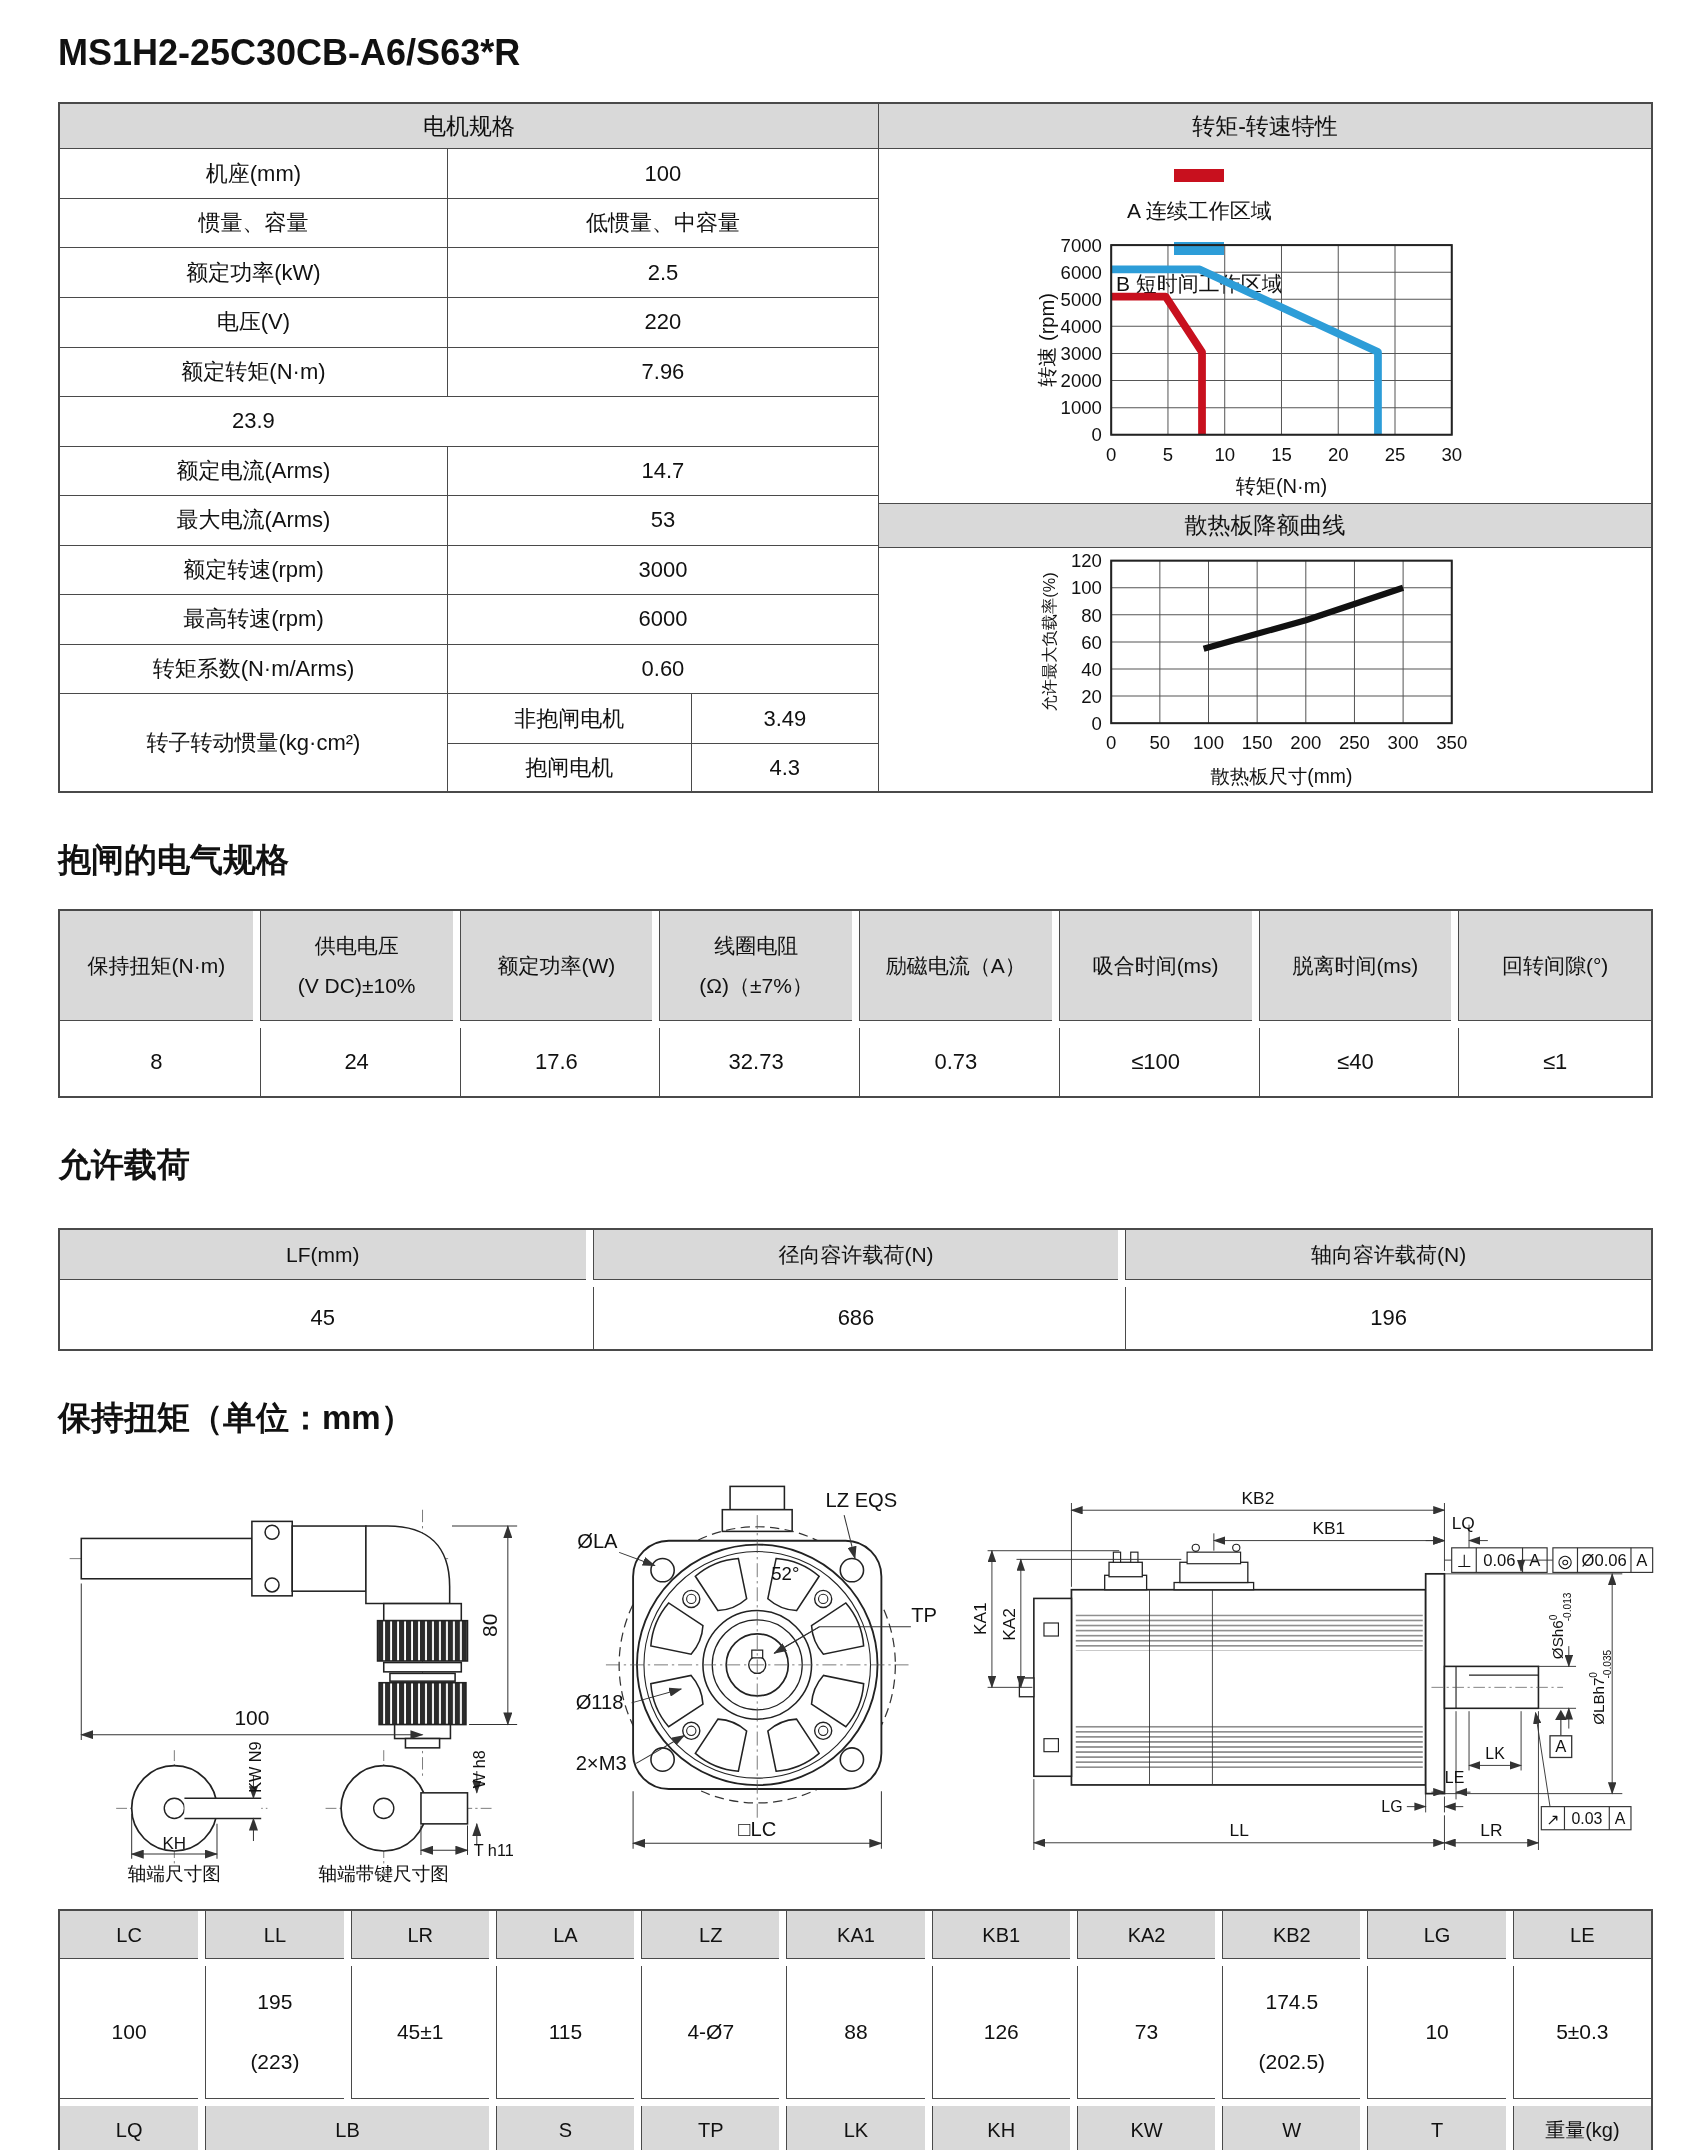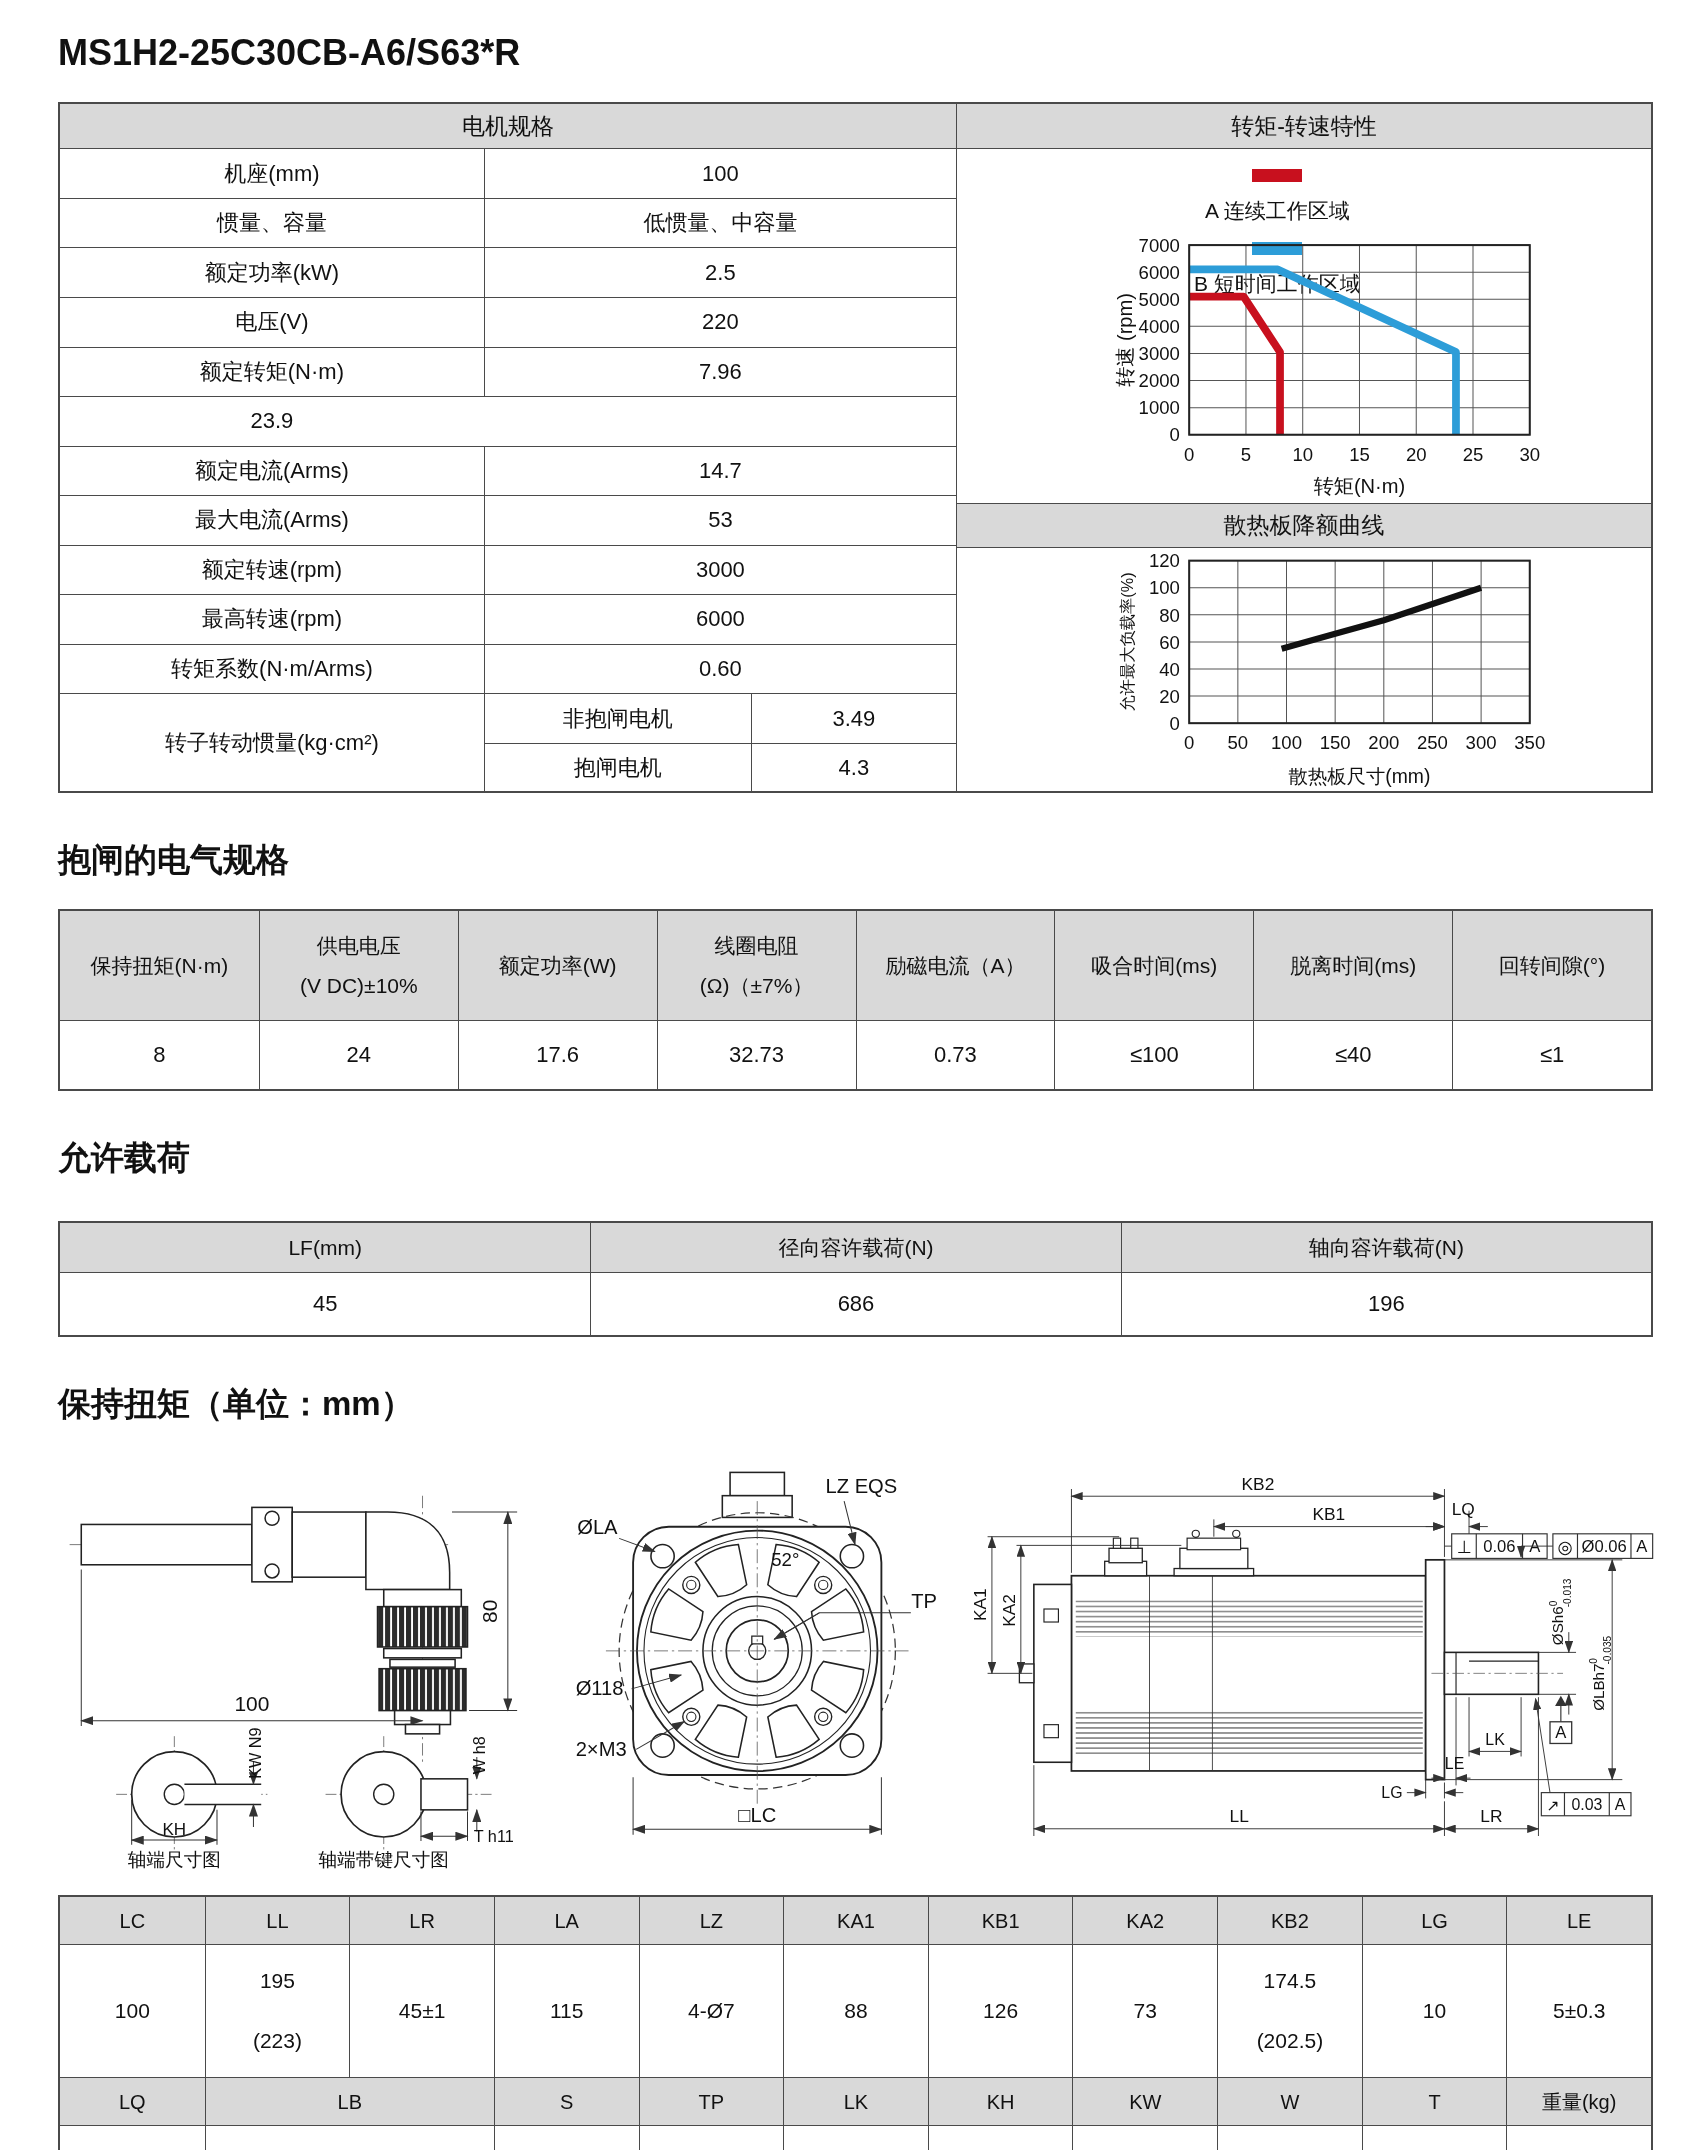--- a/index.html
+++ b/index.html
@@ -5,21 +5,21 @@
   html,body{margin:0;padding:0;background:#fff;color:#111;
     font-family:"Liberation Sans","DejaVu Sans",sans-serif;}
   body{width:1701px;}
   .content{padding:20px 48px 47px 58px;width:1594px;}
 
   h1.page-title{font-size:36px;font-weight:bold;margin:12.4px 0 28px 0;letter-spacing:0;}
   h2.sec-title{font-size:33px;font-weight:bold;margin:45px 0 26px 0;}
 
   
   .top-block{display:flex;border:2.3px solid #4a4a4a;width:1595px;height:691px;box-sizing:border-box;}
-  .spec-table{width:897px;border-right:1.6px solid #4a4a4a;display:flex;flex-direction:column;box-sizing:border-box;}
+  .spec-table{width:819px;border-right:1.6px solid #4a4a4a;display:flex;flex-direction:column;box-sizing:border-box;}
   .gray-hdr{background:#d9d9d9;display:flex;align-items:center;justify-content:center;
     font-size:23px;border-bottom:1.6px solid #4a4a4a;box-sizing:border-box;}
   .spec-hdr{height:45px;}
   .spec-row{flex:1;display:grid;grid-template-columns:47.3% 52.7%;border-bottom:1.2px solid #4a4a4a;box-sizing:border-box;}
   .spec-row:last-child{border-bottom:none;}
   .cell{display:flex;align-items:center;justify-content:center;font-size:22px;box-sizing:border-box;text-align:left;}
   .spec-row .cell+.cell{border-left:1.2px solid #4a4a4a;}
   .spec-row.inertia{flex:2;display:grid;grid-template-columns:47.3% 29.8% 22.9%;grid-template-rows:1fr 1fr;}
   .spec-row.inertia .ilabel{grid-row:1/3;}
   .spec-row.inertia .cell{border-left:1.2px solid #4a4a4a;}
@@ -33,21 +33,21 @@
   .chart-area2{height:244px;position:relative;}
   .legend{position:absolute;left:237px;top:20px;display:flex;flex-direction:column;gap:17px;}
   .legend-entry{display:flex;align-items:center;gap:15.5px;flex-direction:column;}
   .legend-swatch{width:50px;height:12.4px;display:inline-block;}
   .legend-label{font-size:21px;}
   svg.chart1{position:absolute;left:0;top:88px;width:774px;height:260px;}
   svg.chart2{position:absolute;left:0;top:0;width:774px;height:242px;}
   svg text{fill:#111;}
 
   
-  .dtable{border:2.3px solid #4a4a4a;box-sizing:border-box;width:1595px;display:grid;}
+  .dtable{border:2.3px solid #4a4a4a;box-sizing:border-box;width:1595px;display:grid;gap:7px;}
   .dtable .hcell{background:#d9d9d9;display:flex;align-items:center;justify-content:center;
     text-align:center;font-size:21px;white-space:pre-line;box-sizing:border-box;line-height:1.9;}
   .dtable .vcell{display:flex;align-items:center;justify-content:center;text-align:center;
     font-size:22px;box-sizing:border-box;white-space:pre-line;}
   .brake-table{grid-template-columns:repeat(8,1fr);}
   .brake-table .hcell{height:110px;border-bottom:1.6px solid #4a4a4a;}
   .brake-table .vcell{height:68px;}
   .load-table{grid-template-columns:repeat(3,1fr);margin-top:40px;}
   .load-table .hcell{height:50px;border-bottom:1.6px solid #4a4a4a;}
   .load-table .vcell{height:62px;}

